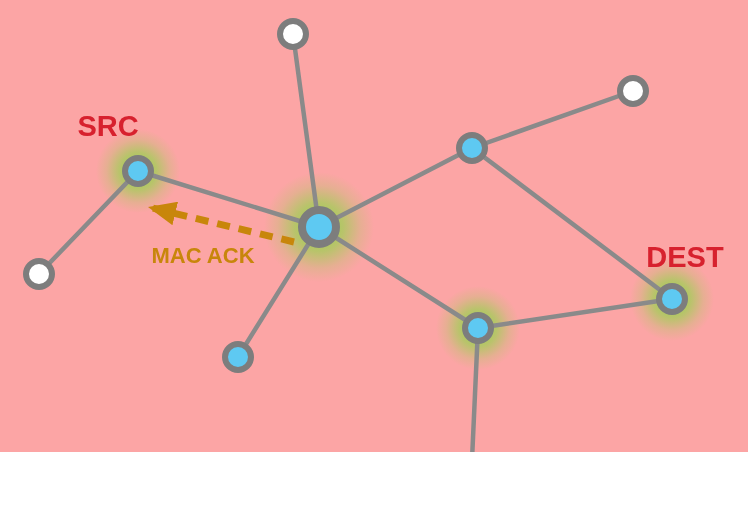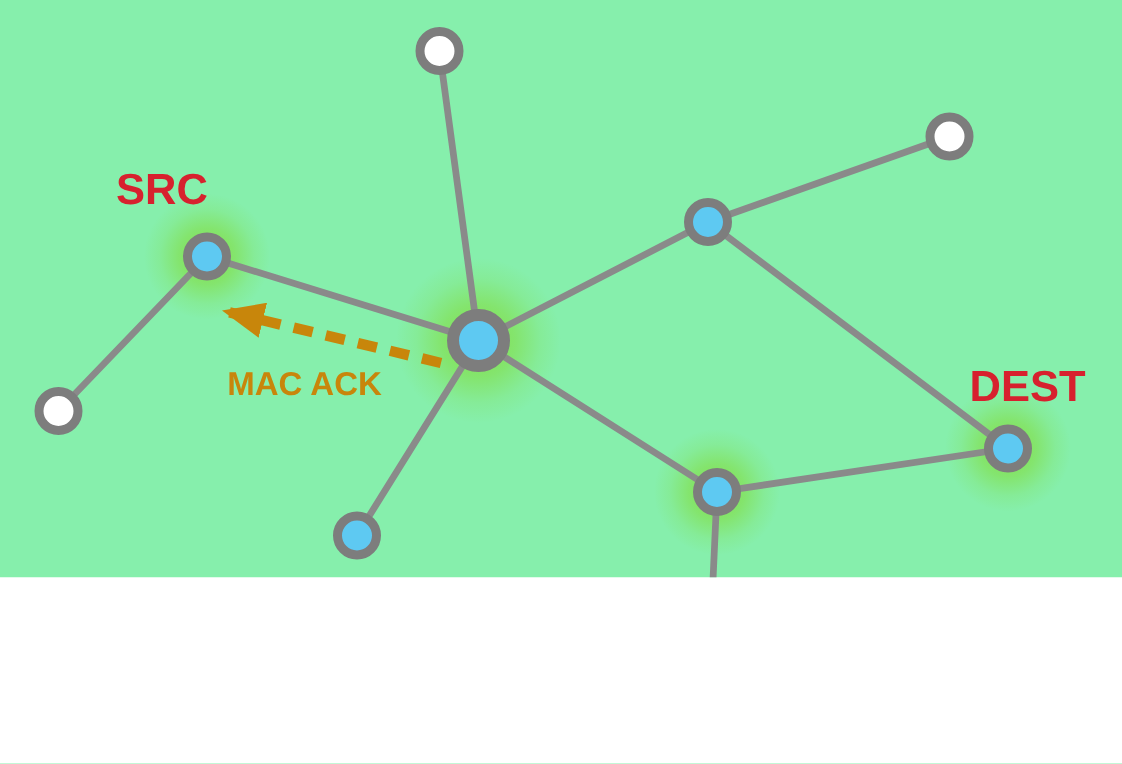--- a/index.html
+++ b/index.html
@@ -4,22 +4,22 @@
 <style>
   html, body {
     margin: 0;
     padding: 0;
     background: #ffffff;
     font-family: "Liberation Sans", sans-serif;
   }
   .stage {
     position: relative;
     width: 748px;
-    height: 385px;
-    background: #86efac;
+    height: 452px;
+    background: #fca5a5;
     overflow: hidden;
   }
   svg text {
     font-family: "Liberation Sans", sans-serif;
     font-weight: 700;
   }
 </style>
 </head>
 <body>
 

